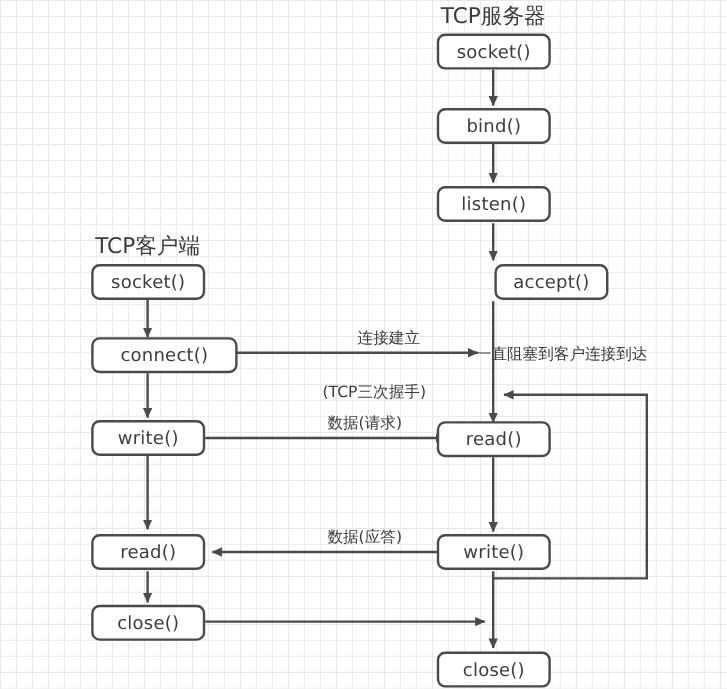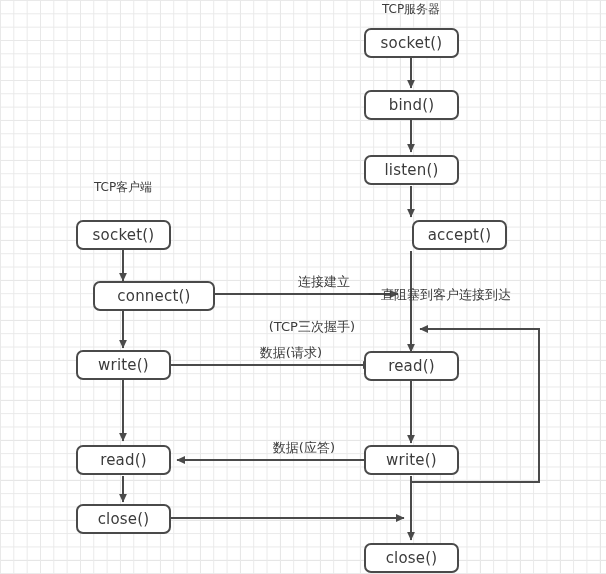--- a/index.html
+++ b/index.html
@@ -44,21 +44,21 @@
     line-height: 1;
     display: flex;
     align-items: center;
     justify-content: center;
     letter-spacing: 0.2px;
     white-space: nowrap;
   }
   .col-title {
     position: absolute;
     color: #3b3b3b;
-    font-size: 12px;
+    font-size: 18px;
     white-space: nowrap;
     text-align: center;
   }
   .edge-label {
     position: absolute;
     color: #3b3b3b;
     font-size: 13px;
     white-space: nowrap;
     background: transparent;
     text-align: right;
@@ -99,41 +99,41 @@
 
       <line x1="367" y1="460" x2="177" y2="460" marker-end="url(#arrow)"></line>
 
       <line x1="171" y1="518" x2="404" y2="518" marker-end="url(#arrow)"></line>
 
       <path d="M 411 482 L 539 482 L 539 329 L 420 329" marker-end="url(#arrow)"></path>
     </g>
   </svg>
 
   <div class="col-title" style="left:351px; top:1px; width:120px;">TCP服务器</div>
-  <div class="col-title" style="left:63px; top:179px; width:120px;">TCP客户端</div>
+  <div class="col-title" style="left:63px; top:193px; width:120px;">TCP客户端</div>
 
   <div class="node" style="left:364px; top:28px; width:95px; height:30px;">socket()</div>
   <div class="node" style="left:364px; top:90px; width:95px; height:30px;">bind()</div>
   <div class="node" style="left:364px; top:155px; width:95px; height:30px;">listen()</div>
   <div class="node" style="left:364px; top:220px; width:95px; height:30px;margin-left:48px;">accept()</div>
   <div class="node" style="left:364px; top:351px; width:95px; height:30px;">read()</div>
   <div class="node" style="left:364px; top:445px; width:95px; height:30px;">write()</div>
   <div class="node" style="left:364px; top:543px; width:95px; height:30px;">close()</div>
 
   <div class="node" style="left:76px; top:220px; width:95px; height:30px;">socket()</div>
-  <div class="node" style="left:76px; top:281px; width:122px; height:30px;margin-left:17px;">connect()</div>
+  <div class="node" style="left:76px; top:281px; width:122px; height:30px;">connect()</div>
   <div class="node" style="left:76px; top:350px; width:95px; height:30px;">write()</div>
   <div class="node" style="left:76px; top:445px; width:95px; height:30px;">read()</div>
   <div class="node" style="left:76px; top:504px; width:95px; height:30px;">close()</div>
 
-  <div class="edge-label" style="left:368px; top:286px; width:200px; text-align:left;">一直阻塞到客户连接到达</div>
+  <div class="edge-label" style="left:368px; top:286px; width:200px; text-align:center;">一直阻塞到客户连接到达</div>
 
   <div class="edge-label" style="left:210px; top:273px; width:140px;">连接建立</div>
 
   <div class="edge-label" style="left:205px; top:318px; width:150px;">(TCP三次握手)</div>
 
-  <div class="edge-label" style="left:202px; top:344px; width:120px;">数据(请求)</div>
+  <div class="edge-label" style="left:215px; top:344px; width:120px;">数据(请求)</div>
 
 
   <div class="edge-label" style="left:215px; top:439px; width:120px;">数据(应答)</div>
 
 
 </div>
 
 </body></html>

